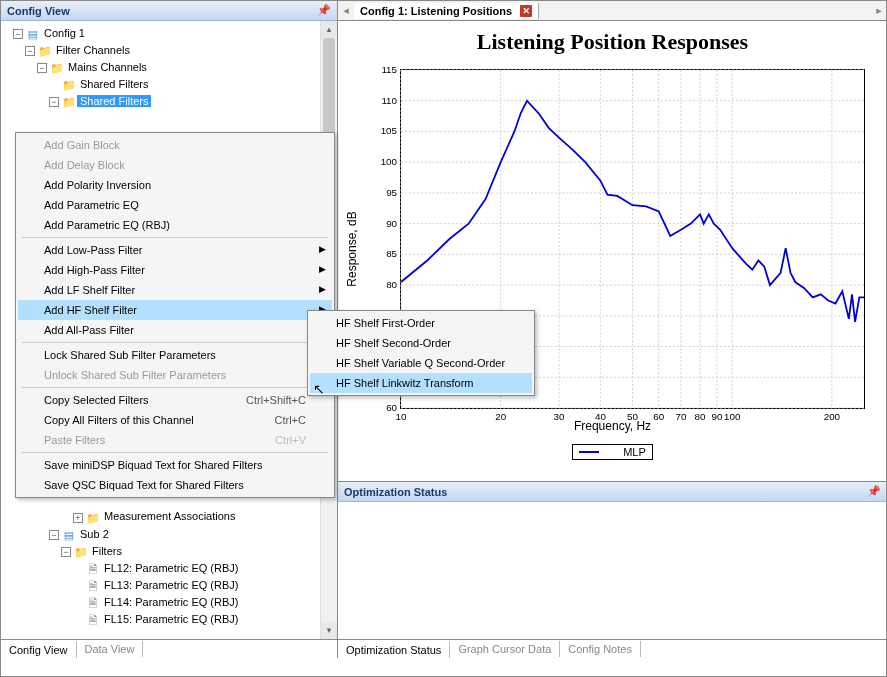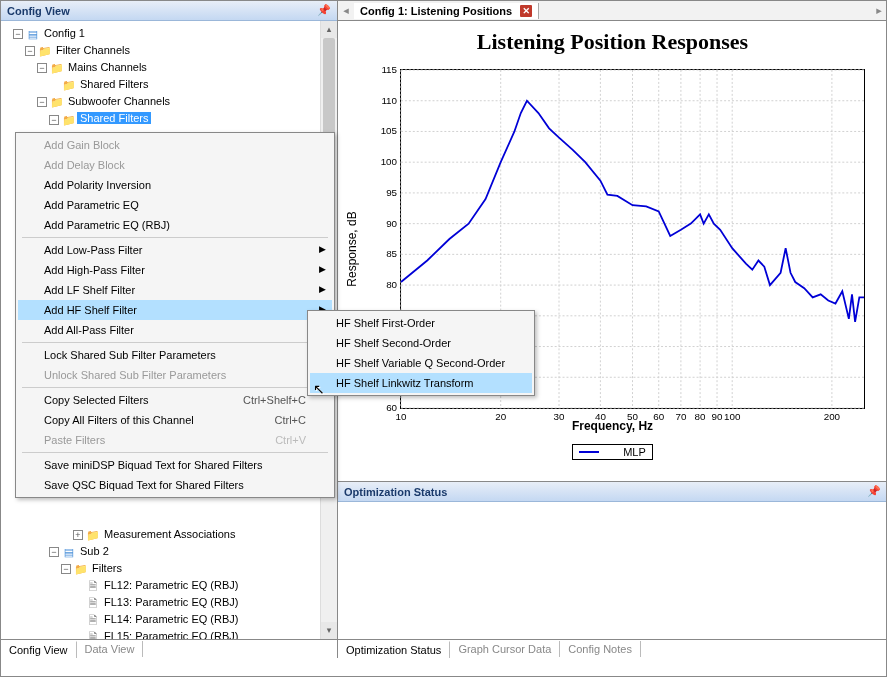--- a/index.html
+++ b/index.html
@@ -29,21 +29,21 @@
 .chart-tab-bar { height: 20px; border-bottom: 1px solid #888; display: flex; align-items: center; font-size: 11px; background: #f2f2f2; }
 .chart-tab-bar .arrow { width: 16px; text-align: center; color: #888; cursor: pointer; }
 .chart-tab-bar .ctab { padding: 2px 6px; font-weight: bold; background: #fff; border-right: 1px solid #aaa; display: flex; align-items: center; gap: 8px; }
 .chart-tab-bar .ctab .close { background: #c0392b; color: #fff; width: 12px; height: 12px; line-height: 12px; text-align: center; font-size: 9px; border-radius: 1px; cursor: pointer; }
 
 .chart-area { height: 460px; background: #fff; position: relative; padding: 8px 12px 12px 12px; }
 .chart-title { text-align: center; font-family: Georgia, "Times New Roman", serif; font-size: 22px; font-weight: bold; margin-bottom: 4px; }
 .plot-outer { position: relative; height: 380px; }
 .y-axis-label { position: absolute; left: 2px; top: 50%; transform: translate(-50%,-50%) rotate(-90deg); font-size: 12px; color: #000; white-space: nowrap; }
 .plot-box { position: absolute; left: 50px; top: 10px; right: 10px; bottom: 30px; border: 1px solid #000; }
-.x-axis-label { position: absolute; bottom: 6px; left: 50%; transform: translateX(-50%); font-size: 12px; font-weight: bold; }
+.x-axis-label { position: absolute; bottom: 6px; left: 50%; transform: translateX(-50%); font-size: 12px; }
 .legend { border: 1px solid #000; padding: 1px 6px; font-size: 11px; display: inline-flex; align-items: center; gap: 24px; margin: 4px auto 0 auto; }
 .legend-wrap { text-align: center; }
 .legend .swatch { display: inline-block; width: 20px; height: 2px; background: #0000d6; }
 .plot-svg { width: 100%; height: 100%; display: block; }
 .grid-line { stroke: #d0d0d0; stroke-dasharray: 2 2; }
 .data-line { stroke: #0000d6; stroke-width: 1.8; fill: none; }
 .tick-label { font-size: 10px; fill: #000; }
 
 .opt-status { border-top: 1px solid #888; }
 .opt-body { height: 157px; background: #fff; }
@@ -74,21 +74,20 @@
   <div class="panel-header">
     <span>Config View</span>
     <span class="pin">📌</span>
   </div>
   <div class="tree-container">
     <div class="tree">
       <div class="tree-row"><span class="sp"></span><span class="tog">−</span><span class="icon i-config">▤</span><span class="label">Config 1</span></div>
       <div class="tree-row"><span class="sp"></span><span class="sp"></span><span class="tog">−</span><span class="icon i-folder">📁</span><span class="label">Filter Channels</span></div>
       <div class="tree-row"><span class="sp"></span><span class="sp"></span><span class="sp"></span><span class="tog">−</span><span class="icon i-folder">📁</span><span class="label">Mains Channels</span></div>
       <div class="tree-row"><span class="sp"></span><span class="sp"></span><span class="sp"></span><span class="sp"></span><span class="sp"></span><span class="icon i-folder">📁</span><span class="label">Shared Filters</span></div>
-      <div class="tree-row"><span class="sp"></span><span class="sp"></span><span class="sp"></span><span class="tog">−</span><span class="icon i-folder">📁</span><span class="label">Subwoofer Channels</span></div>
       <div class="tree-row selected"><span class="sp"></span><span class="sp"></span><span class="sp"></span><span class="sp"></span><span class="tog">−</span><span class="icon i-folder">📁</span><span class="label">Shared Filters</span></div>
 
       <div style="height:398px"></div>
       <div class="tree-row"><span class="sp"></span><span class="sp"></span><span class="sp"></span><span class="sp"></span><span class="sp"></span><span class="sp"></span><span class="tog">+</span><span class="icon i-folder">📁</span><span class="label">Measurement Associations</span></div>
       <div class="tree-row"><span class="sp"></span><span class="sp"></span><span class="sp"></span><span class="sp"></span><span class="tog">−</span><span class="icon i-config">▤</span><span class="label">Sub 2</span></div>
       <div class="tree-row"><span class="sp"></span><span class="sp"></span><span class="sp"></span><span class="sp"></span><span class="sp"></span><span class="tog">−</span><span class="icon i-folder">📁</span><span class="label">Filters</span></div>
       <div class="tree-row"><span class="sp"></span><span class="sp"></span><span class="sp"></span><span class="sp"></span><span class="sp"></span><span class="sp"></span><span class="sp"></span><span class="icon i-doc">🗎</span><span class="label">FL12: Parametric EQ (RBJ)</span></div>
       <div class="tree-row"><span class="sp"></span><span class="sp"></span><span class="sp"></span><span class="sp"></span><span class="sp"></span><span class="sp"></span><span class="sp"></span><span class="icon i-doc">🗎</span><span class="label">FL13: Parametric EQ (RBJ)</span></div>
       <div class="tree-row"><span class="sp"></span><span class="sp"></span><span class="sp"></span><span class="sp"></span><span class="sp"></span><span class="sp"></span><span class="sp"></span><span class="icon i-doc">🗎</span><span class="label">FL14: Parametric EQ (RBJ)</span></div>
       <div class="tree-row"><span class="sp"></span><span class="sp"></span><span class="sp"></span><span class="sp"></span><span class="sp"></span><span class="sp"></span><span class="sp"></span><span class="icon i-doc">🗎</span><span class="label">FL15: Parametric EQ (RBJ)</span></div>
@@ -204,21 +203,21 @@
   <div class="sep"></div>
   <div class="item has-sub">Add Low-Pass Filter</div>
   <div class="item has-sub">Add High-Pass Filter</div>
   <div class="item has-sub">Add LF Shelf Filter</div>
   <div class="item has-sub highlight">Add HF Shelf Filter</div>
   <div class="item has-sub">Add All-Pass Filter</div>
   <div class="sep"></div>
   <div class="item">Lock Shared Sub Filter Parameters</div>
   <div class="item disabled">Unlock Shared Sub Filter Parameters</div>
   <div class="sep"></div>
-  <div class="item"><span>Copy Selected Filters</span><span class="shortcut">Ctrl+Shelf+C</span></div>
+  <div class="item"><span>Copy Selected Filters</span><span class="shortcut">Ctrl+Shift+C</span></div>
   <div class="item"><span>Copy All Filters of this Channel</span><span class="shortcut">Ctrl+C</span></div>
   <div class="item disabled"><span>Paste Filters</span><span class="shortcut">Ctrl+V</span></div>
   <div class="sep"></div>
   <div class="item">Save miniDSP Biquad Text for Shared Filters</div>
   <div class="item">Save QSC Biquad Text for Shared Filters</div>
 </div>
 
 <div class="context-menu" style="left:306px; top:309px; width:228px">
   <div class="item">HF Shelf First-Order</div>
   <div class="item">HF Shelf Second-Order</div>

